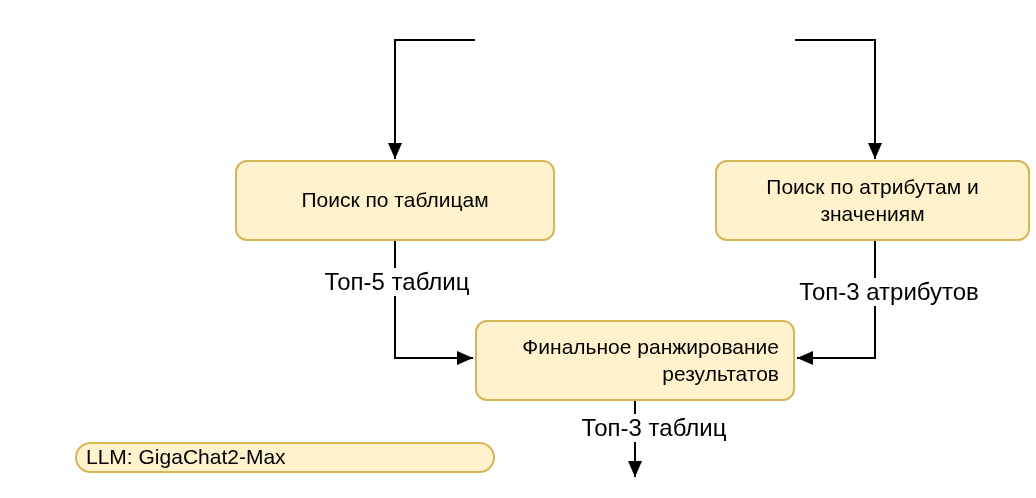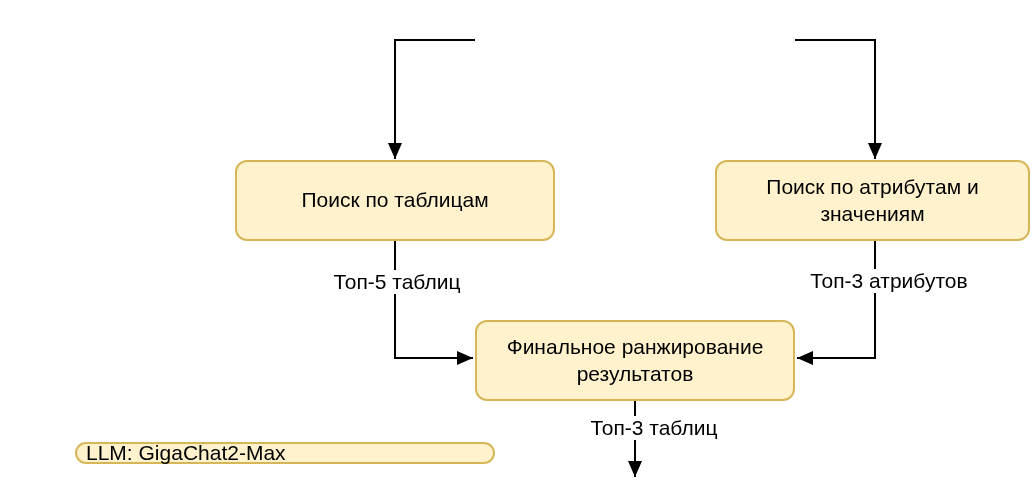--- a/index.html
+++ b/index.html
@@ -42,38 +42,38 @@
     background: var(--node-fill);
     border: 2px solid var(--node-border);
   }
   .node-dashed {
     background: var(--background);
     border: 2px dashed var(--line);
   }
   #node-user-query   { left: 475px; top: 3px;   width: 320px; height: 75px; }
   #node-table-search { left: 235px; top: 160px; width: 320px; height: 81px; }
   #node-attr-search  { left: 715px; top: 160px; width: 315px; height: 81px; padding: 0 18px; }
-  #node-final-ranking{ left: 475px; top: 320px; width: 320px; height: 81px; padding: 0 14px; }
+  #node-final-ranking{ left: 475px; top: 320px; width: 320px; height: 81px; padding: 0 14px; text-align: right; }
   #node-llm {
-    left: 75px; top: 442px; width: 420px; height: 22px;
+    left: 75px; top: 442px; width: 420px; height: 31px;
     justify-content: flex-start;
     text-align: left;
     padding: 0 9px;
     border-radius: 19px;
   }
   .edge-label {
     position: absolute;
     transform: translate(-50%, -50%);
     background: var(--background);
-    font-size: 21px;
+    font-size: 24px;
     padding: 0 3px;
     white-space: nowrap;
   }
   #label-top5-tables { left: 397px; top: 282px; }
-  #label-top3-attrs  { left: 889px; top: 281px; }
+  #label-top3-attrs  { left: 889px; top: 292px; }
   #label-top3-tables { left: 654px; top: 428px; }
 </style>
 </head>
 <body>
 
 <div id="canvas">
 
   <svg id="edges" viewBox="0 0 1036 498" xmlns="http://www.w3.org/2000/svg">
     <defs>
       <marker id="arrowhead" markerUnits="userSpaceOnUse" markerWidth="16" markerHeight="14" refX="16" refY="7" orient="auto">

